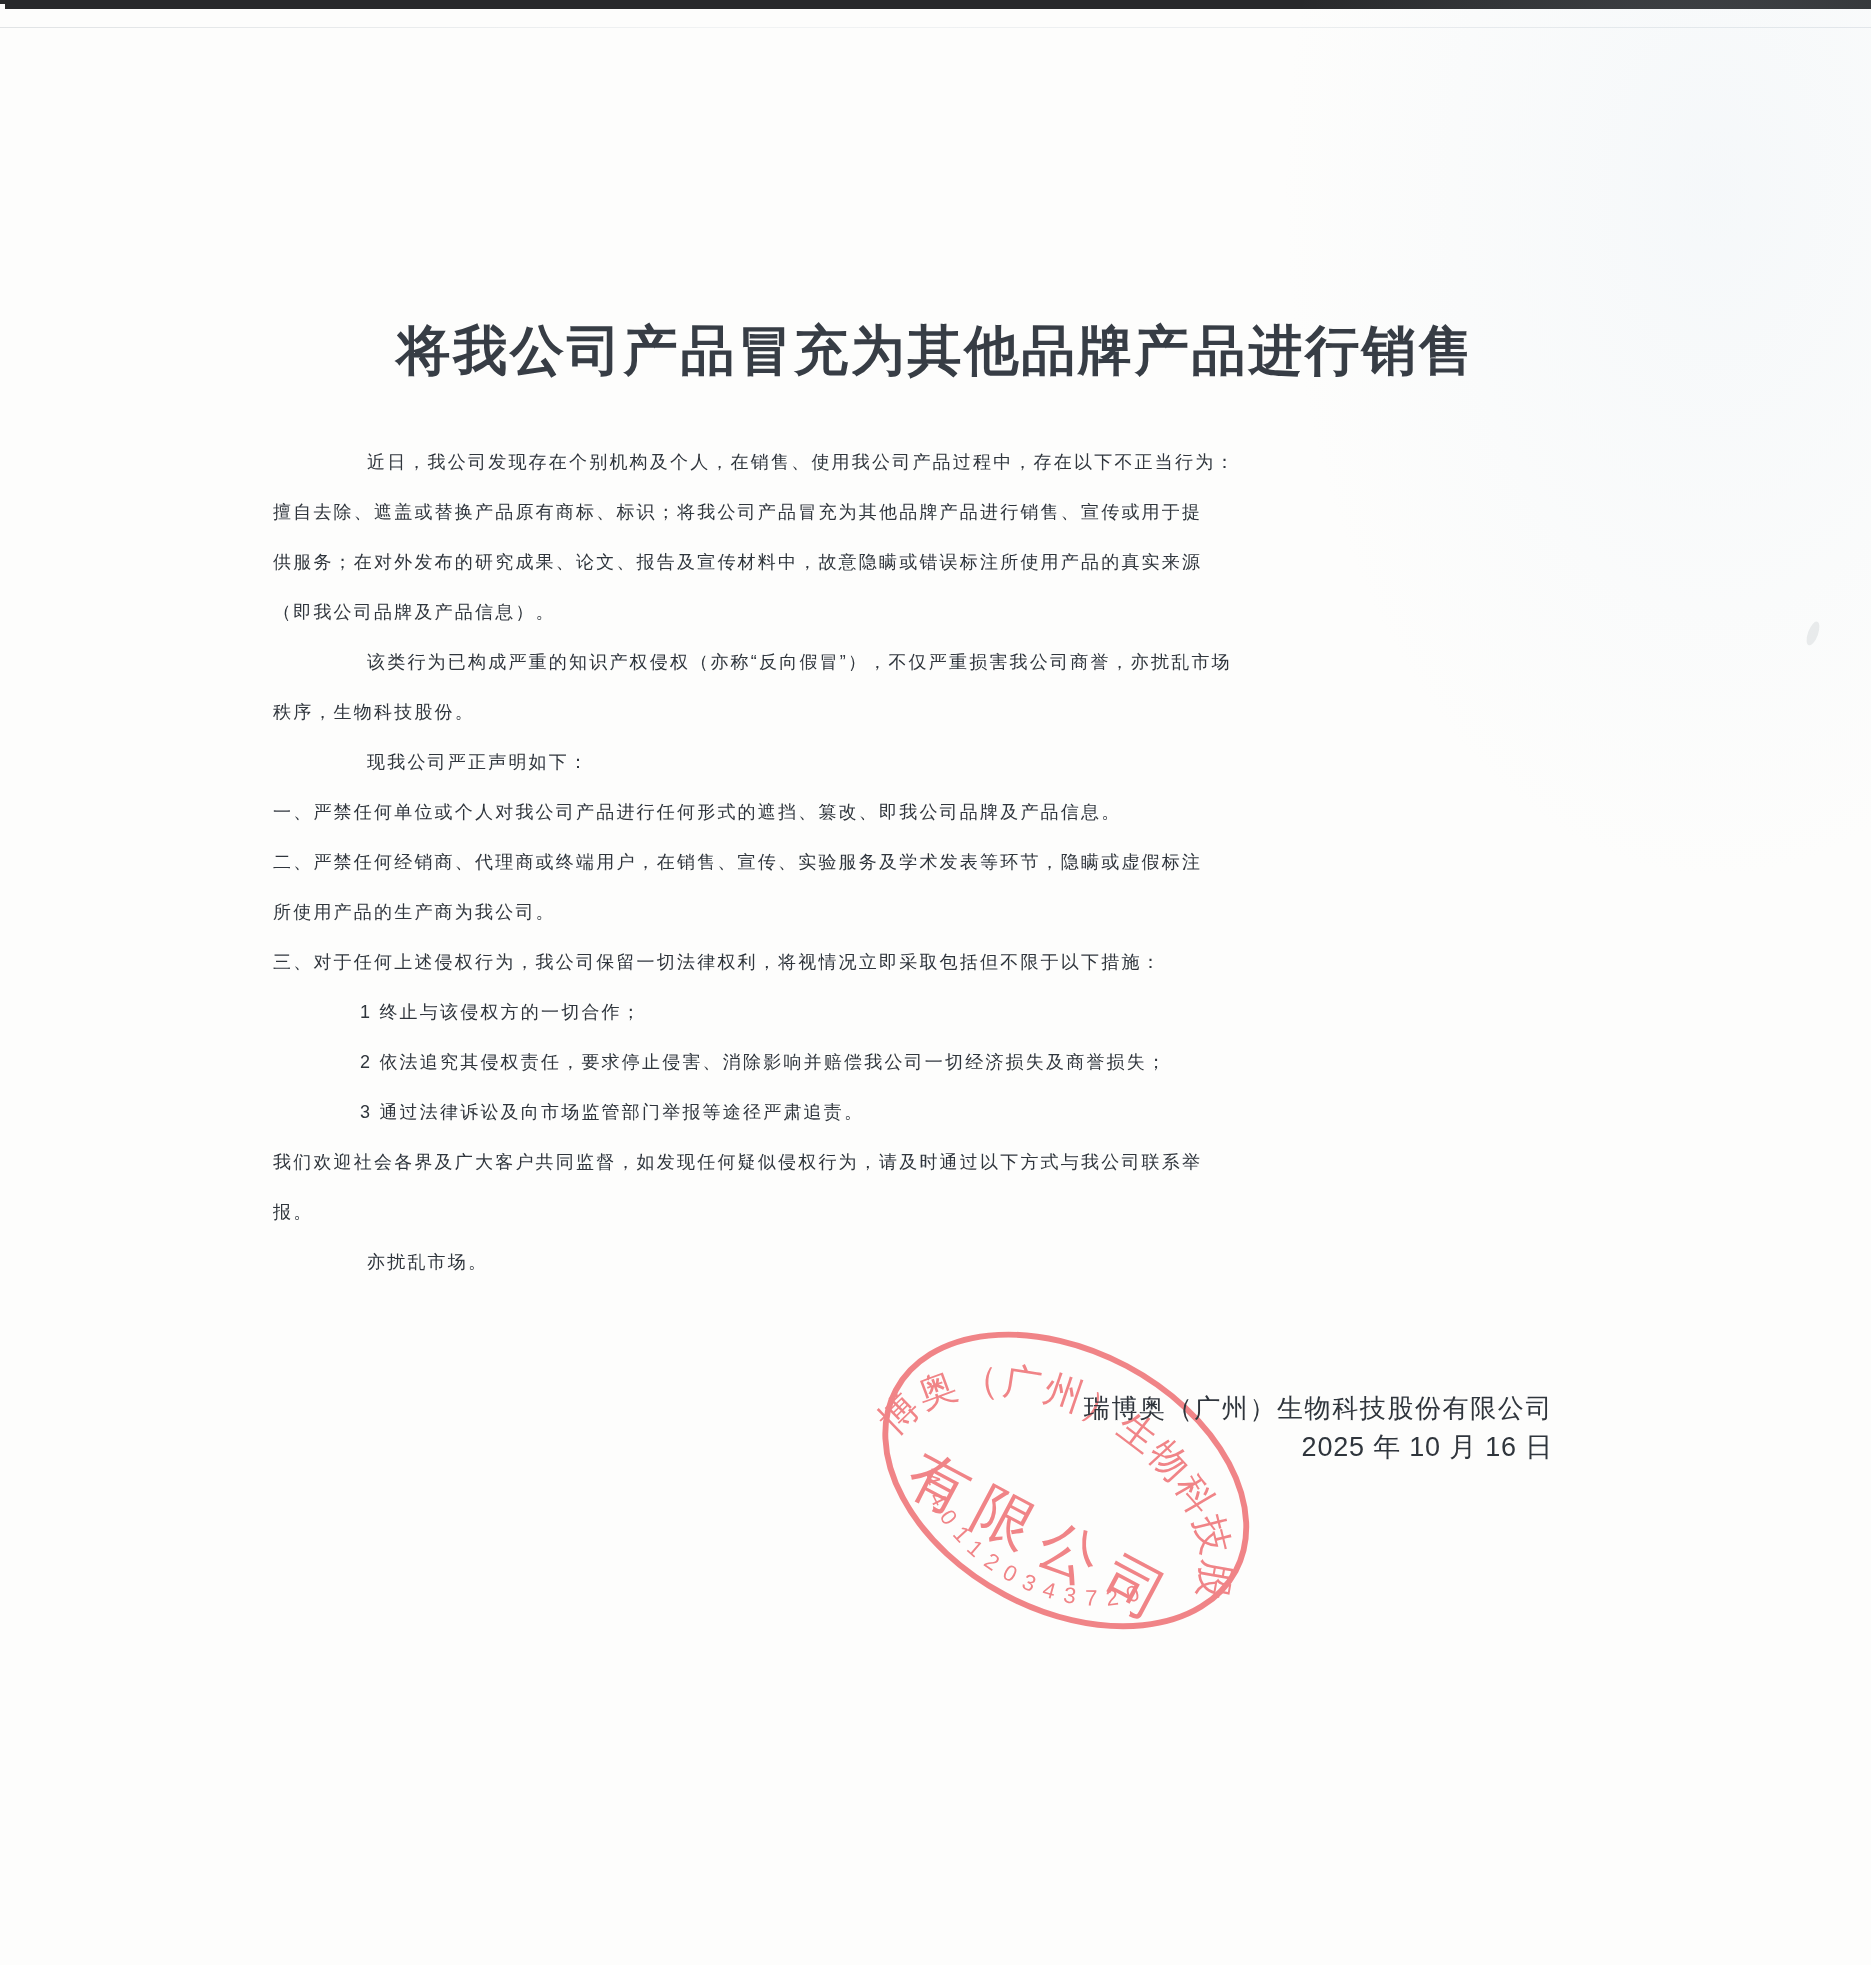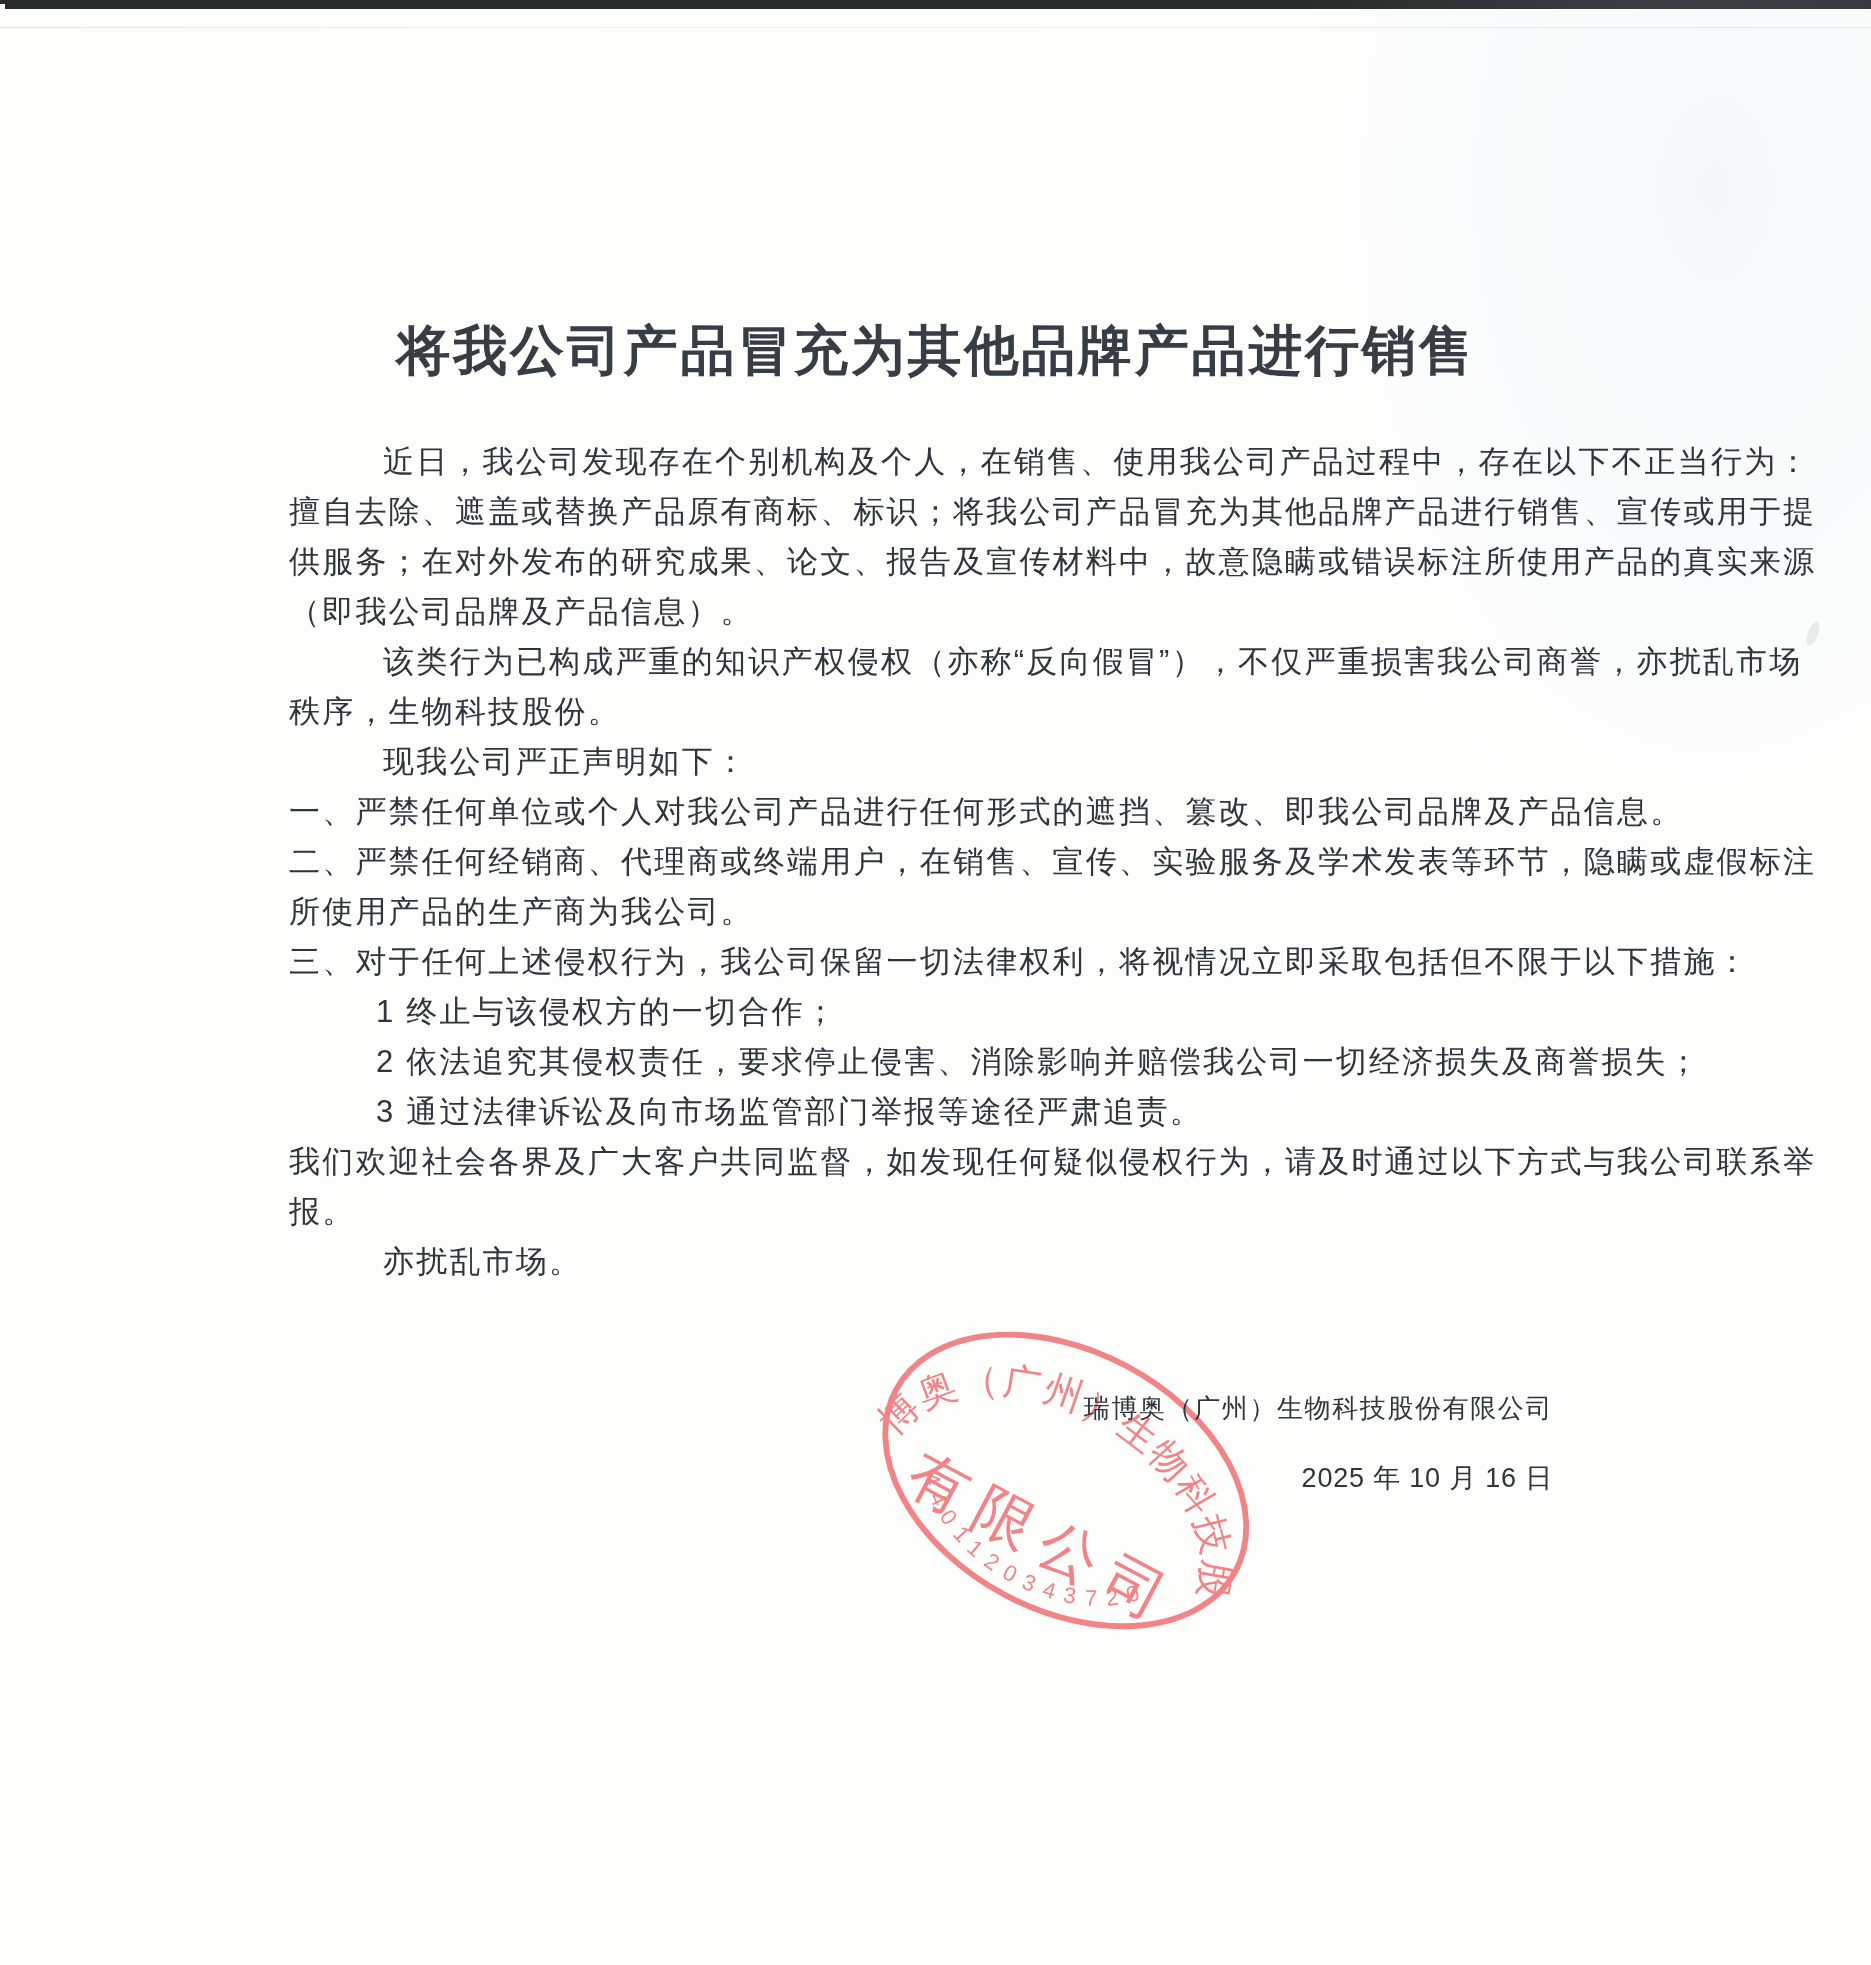--- a/index.html
+++ b/index.html
@@ -67,24 +67,23 @@
   .body-text {
     position: absolute;
     left: 273px;
     top: 437px;
     width: 1334px;
     color: #2f353c;
   }
   .line {
     height: 50px;
     line-height: 50px;
-    font-size: 31px;
+    font-size: 18px;
     letter-spacing: 2.2px;
     white-space: nowrap;
-    margin-left: 16px;
   }
   .ind-para { padding-left: 94px; }
   .ind-list { padding-left: 87px; }
 
   
   .signature {
     position: absolute;
     left: 916px;
     top: 1392px;
     width: 637px;
@@ -92,21 +91,21 @@
     color: #2f353c;
     z-index: 3;
   }
   .signature .company {
     font-size: 26px;
     letter-spacing: 1.6px;
     line-height: 33px;
     white-space: nowrap;
   }
   .signature .date {
-    margin-top: 37px;
+    margin-top: 6px;
     font-size: 27px;
     letter-spacing: 0.8px;
     line-height: 33px;
     white-space: nowrap;
   }
 
   
   .seal {
     position: absolute;
     left: 849px;

